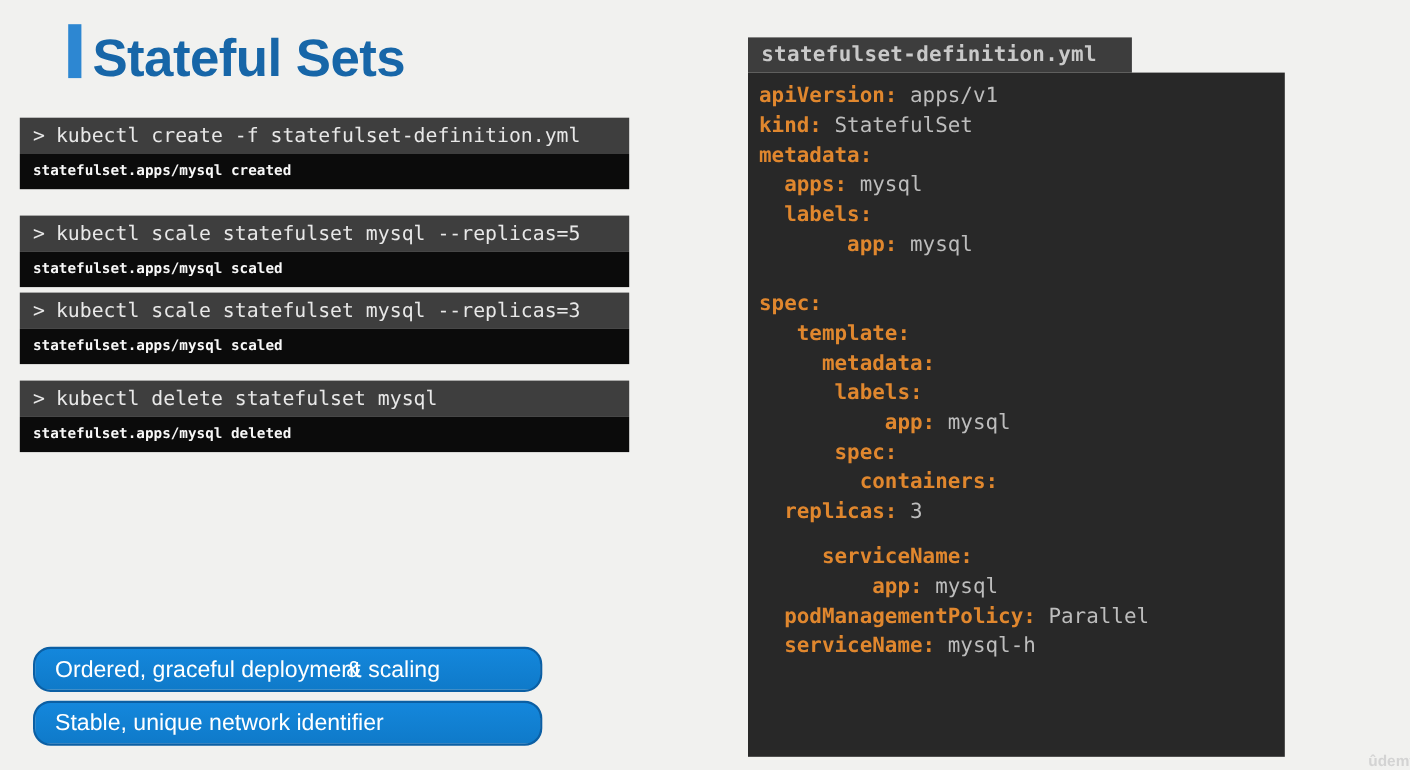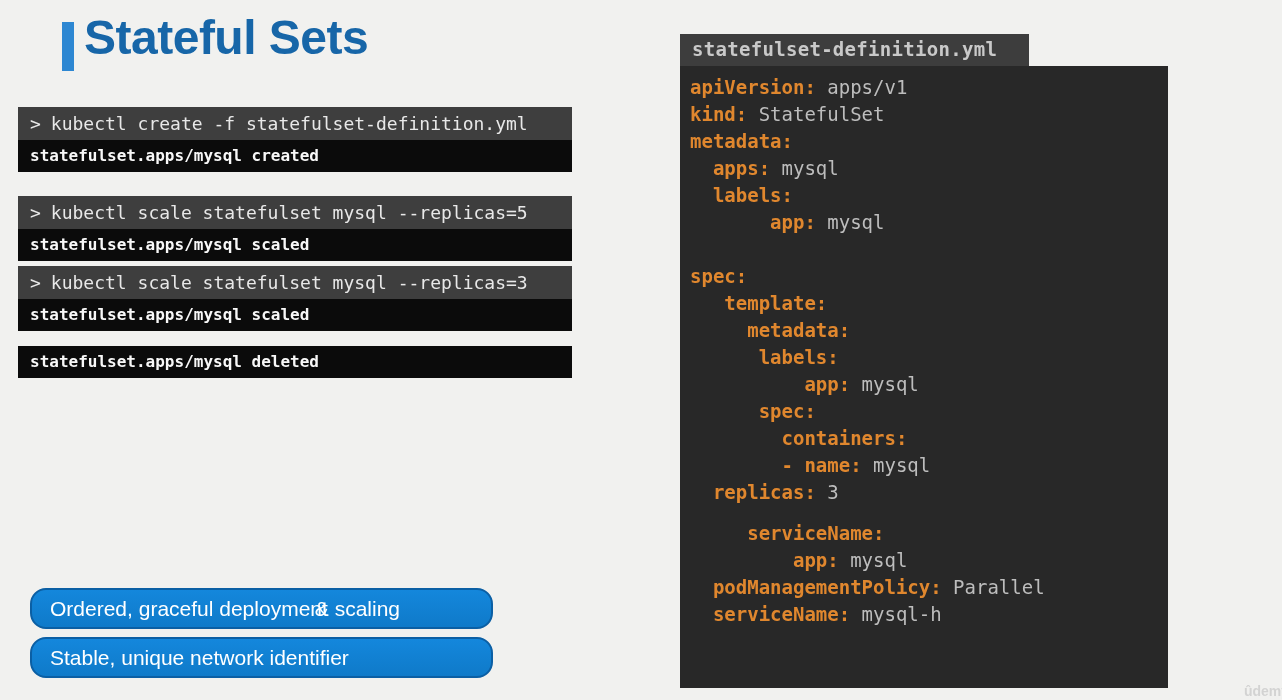--- a/index.html
+++ b/index.html
@@ -11,21 +11,21 @@
     font-family: "Liberation Sans", sans-serif;
   }
 
   
   .title-accent {
     position: absolute; left: 62px; top: 22px;
     width: 12px; height: 49px;
     background: #2d87d2;
   }
   .title-text {
-    position: absolute; left: 84px; top: 10px;
+    position: absolute; left: 84px; top: 26px;
     font-size: 48px; font-weight: 700;
     color: #1766a8; letter-spacing: -0.5px;
   }
 
   
   .term-block { position: absolute; left: 18px; width: 554px; }
   .term-block.b0 { top: 107px; }
   .term-block.b1 { top: 196px; }
   .term-block.b2 { top: 266px; }
   .term-block.b3 { top: 346px; }
@@ -36,21 +36,21 @@
     font-size: 18px;
     padding-left: 12px;
     white-space: pre;
     overflow: hidden;
   }
   .term-cmd .prompt { margin-right: 10px; }
   .term-out {
     height: 32px; line-height: 32px;
     background: #0b0b0b; color: #f8f8f8;
     font-family: "DejaVu Sans Mono", monospace;
-    font-size: 16px; font-weight: bold;
+    font-size: 13px; font-weight: bold;
     padding-left: 12px;
     white-space: pre;
     overflow: hidden;
   }
 
   
   .feat-btn {
     position: absolute; left: 30px;
     width: 463px; height: 41px;
     box-sizing: border-box;
@@ -123,20 +123,21 @@
   <div class="term-cmd"><span class="prompt">&gt;</span><span>kubectl scale statefulset mysql --replicas=5</span></div>
   <div class="term-out"><span>statefulset.apps/mysql scaled</span></div>
 </div>
 
 <div class="term-block b2">
   <div class="term-cmd"><span class="prompt">&gt;</span><span>kubectl scale statefulset mysql --replicas=3</span></div>
   <div class="term-out"><span>statefulset.apps/mysql scaled</span></div>
 </div>
 
 <div class="term-block b3">
+  <div class="term-cmd"><span class="prompt">&gt;</span><span>kubectl delete statefulset mysql</span></div>
   <div class="term-out"><span>statefulset.apps/mysql deleted</span></div>
 </div>
 
 <div class="feat-btn btn0">
   <span>Ordered, graceful deployment</span><span class="overlap">&amp; scaling</span>
 </div>
 <div class="feat-btn btn1">
   <span>Stable, unique network identifier</span>
 </div>
 
@@ -150,21 +151,20 @@
       <div class="yline"><span class="k">  labels:</span><span class="v"></span></div>
       <div class="yline"><span class="k">       app:</span><span class="v"> mysql</span></div>
       <div class="yline blank"></div>
       <div class="yline"><span class="k">spec:</span><span class="v"></span></div>
       <div class="yline"><span class="k">   template:</span><span class="v"></span></div>
       <div class="yline"><span class="k">     metadata:</span><span class="v"></span></div>
       <div class="yline"><span class="k">      labels:</span><span class="v"></span></div>
       <div class="yline"><span class="k">          app:</span><span class="v"> mysql</span></div>
       <div class="yline"><span class="k">      spec:</span><span class="v"></span></div>
       <div class="yline"><span class="k">        containers:</span><span class="v"></span></div>
-      <div class="yline"><span class="k">        - name:</span><span class="v"> mysql</span></div>
       <div class="yline"><span class="k">  replicas:</span><span class="v"> 3</span></div>
       <div class="yline blank-half"></div>
       <div class="yline"><span class="k">     serviceName:</span><span class="v"></span></div>
       <div class="yline"><span class="k">         app:</span><span class="v"> mysql</span></div>
       <div class="yline"><span class="k">  podManagementPolicy:</span><span class="v"> Parallel</span></div>
       <div class="yline"><span class="k">  serviceName:</span><span class="v"> mysql-h</span></div>
     </div>
 </div>
 
 <div class="watermark">ûdemy</div>

